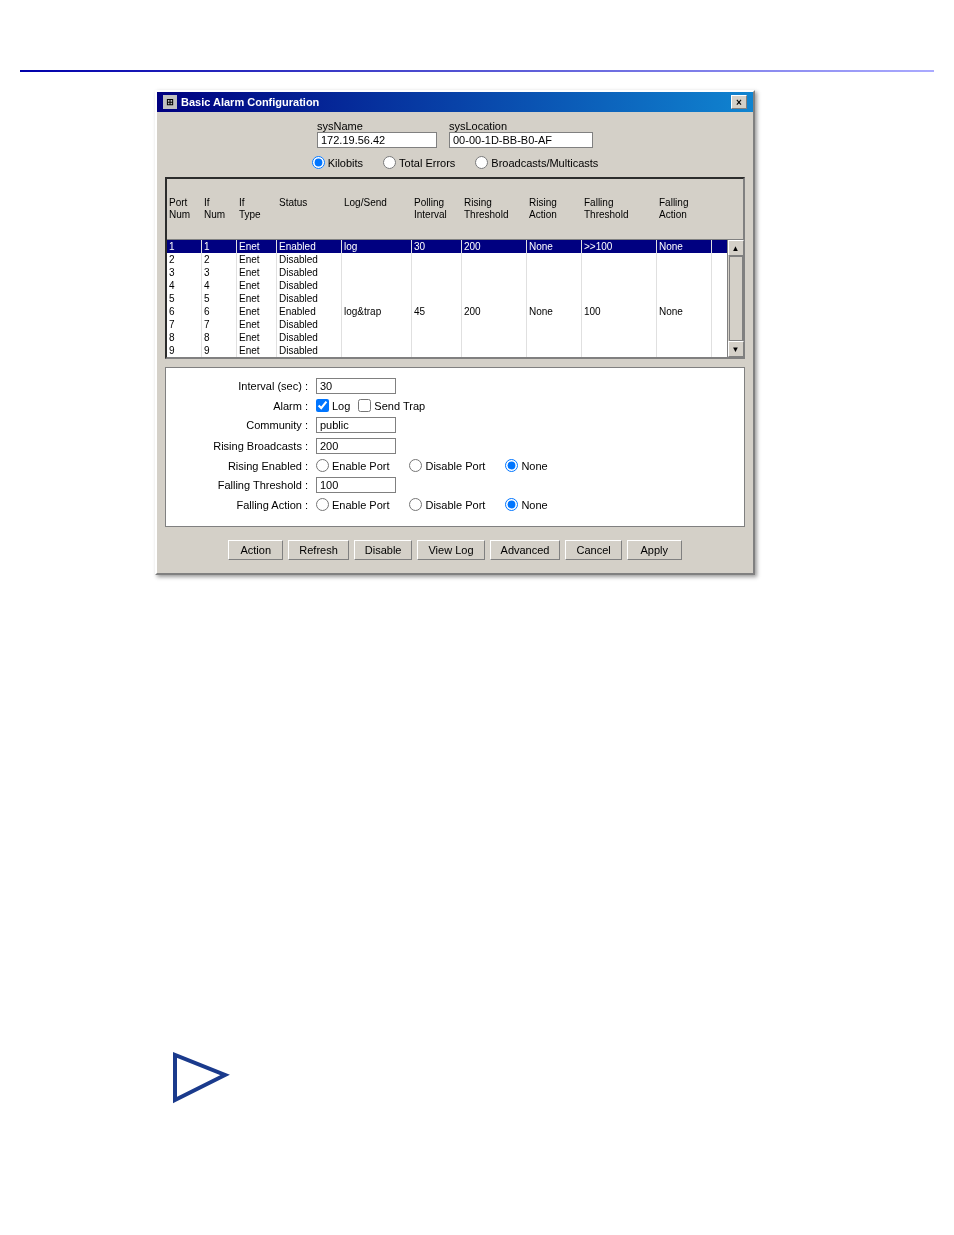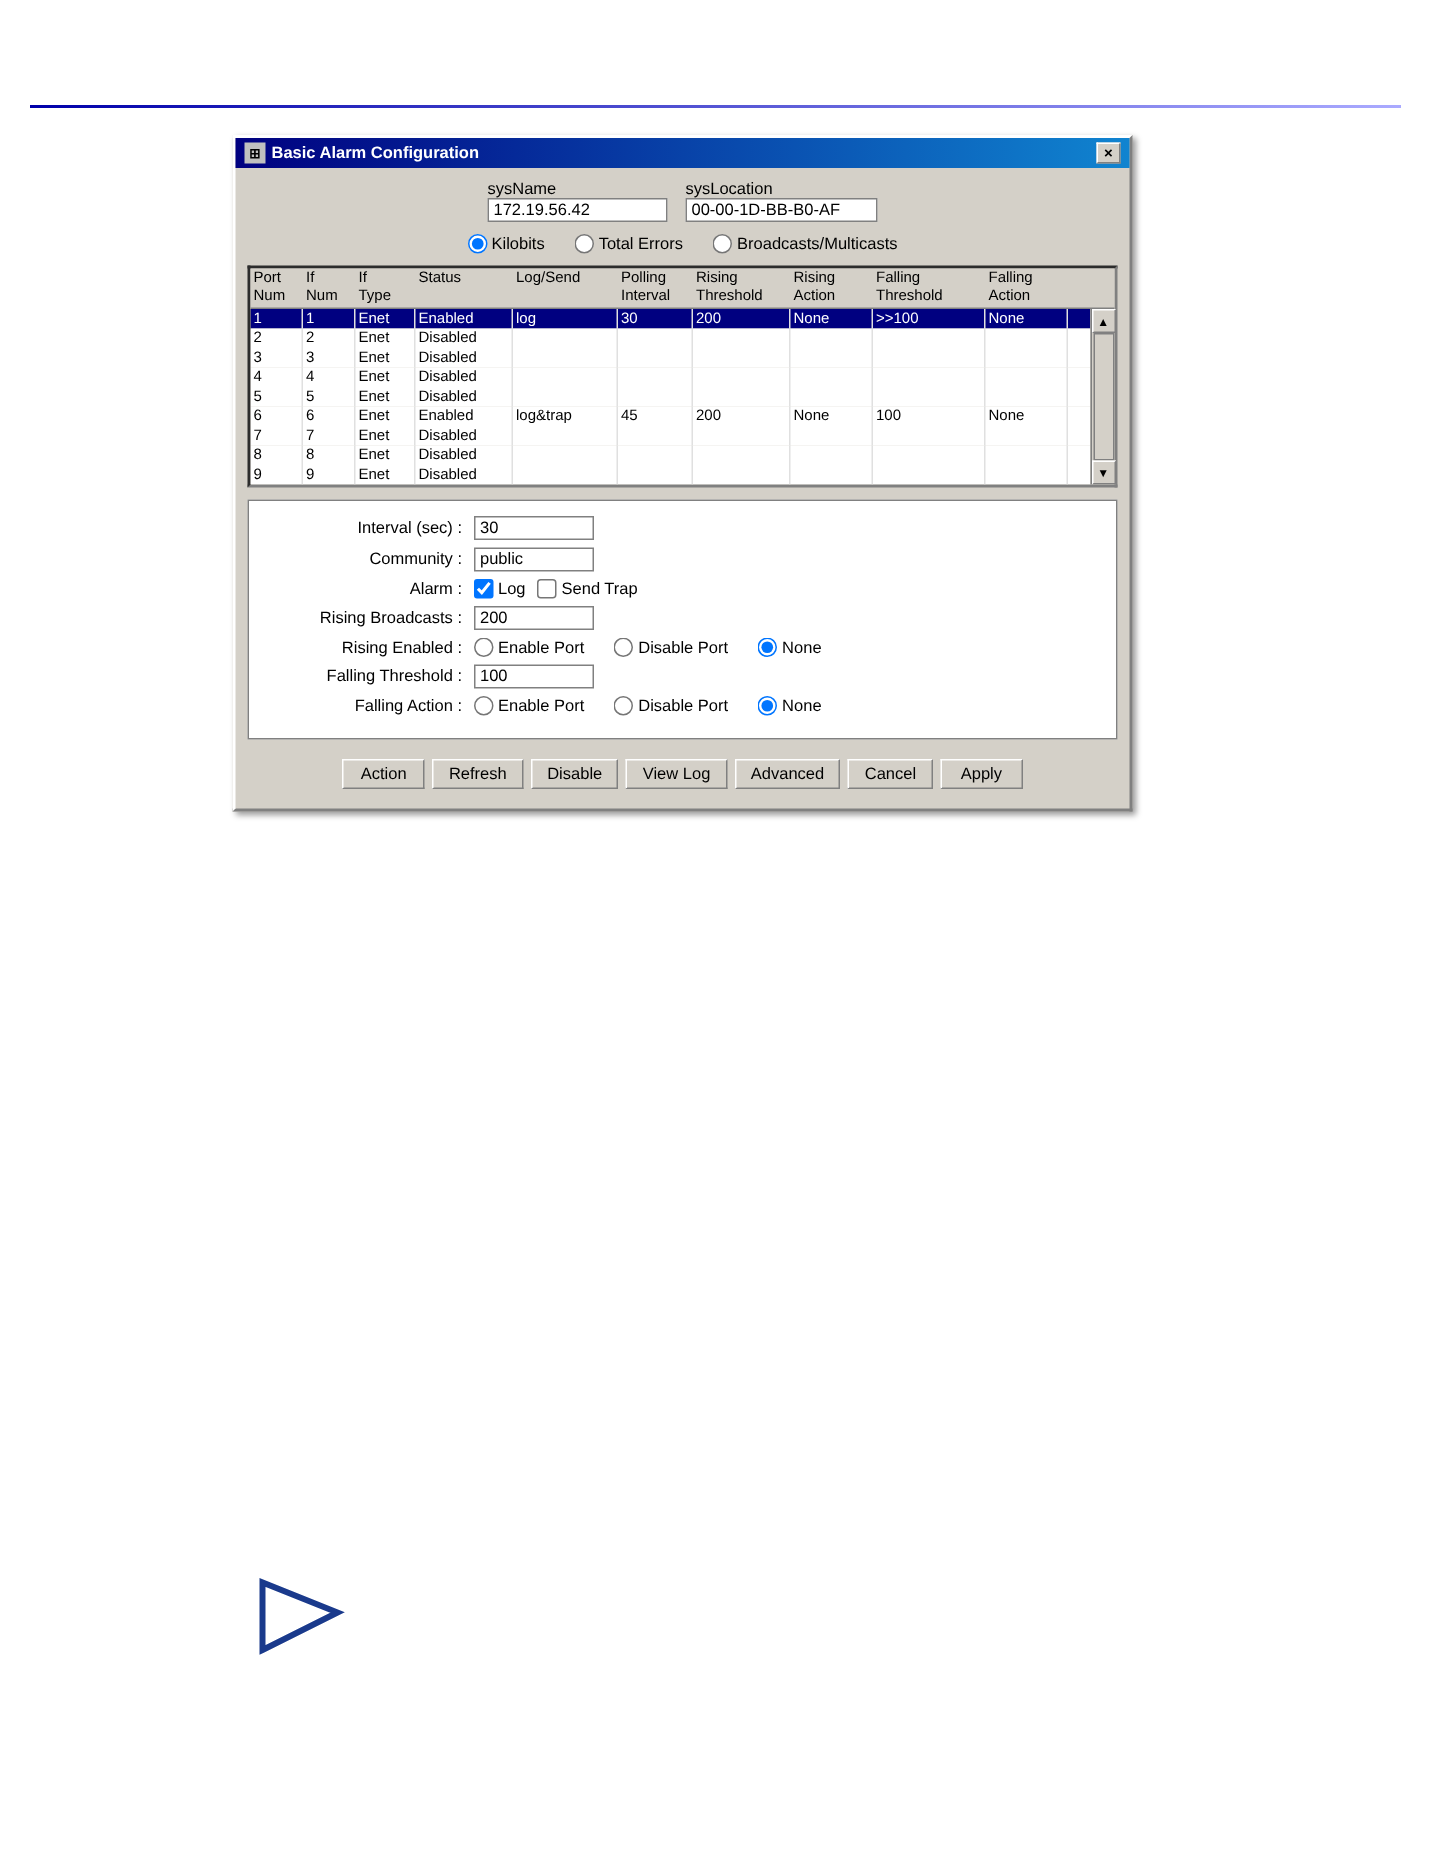--- a/index.html
+++ b/index.html
@@ -136,21 +136,21 @@
       display: grid;
       grid-template-columns: 35px 35px 40px 65px 70px 50px 65px 55px 75px 55px 16px;
       background: #d4d0c8;
       border-bottom: 1px solid #808080;
       padding: 1px 0;
     }
 
     .th-cell {
       font-size: 10px;
       color: #000;
-      padding: 0 2px;
+      padding: 17px 2px;
       font-weight: normal;
       line-height: 1.2;
     }
 
     .table-row {
       display: grid;
       grid-template-columns: 35px 35px 40px 65px 70px 50px 65px 55px 75px 55px;
       font-size: 10px;
     }
 
@@ -304,21 +304,21 @@
 
       <div class="dialog-body">
 
         <div class="sysname-row">
           <div class="sysname-group">
             <span class="sysname-label">sysName</span>
             <input class="sysname-input" type="text" value="172.19.56.42" style="">
           </div>
           <div class="sysname-group">
             <span class="sysname-label">sysLocation</span>
-            <input class="sysname-input" type="text" style="width: 128px;" value="00-00-1D-BB-B0-AF">
+            <input class="sysname-input" type="text" style="width: 144px;" value="00-00-1D-BB-B0-AF">
           </div>
         </div>
 
         <div class="radio-row">
           <label class="radio-label">
             <input type="radio" name="unit" checked="" style="">
             <span>Kilobits</span>
           </label>
           <label class="radio-label">
             <input type="radio" name="unit" style="">
@@ -469,36 +469,36 @@
         </div>
 
         <div class="form-section">
 
           <div class="form-row">
             <span class="form-label">Interval (sec) :</span>
             <input class="form-input" type="text" value="30" style="">
           </div>
 
           <div class="form-row">
-            <span class="form-label">Community :</span>
-            <input class="form-input" type="text" value="public" style="">
-          </div>
-
-          <div class="form-row">
             <span class="form-label">Alarm :</span>
             <div class="form-controls">
               <label class="checkbox-label">
                 <input type="checkbox" checked="" style="">
                 <span>Log</span>
               </label>
               <label class="checkbox-label">
                 <input type="checkbox" style="">
                 <span>Send Trap</span>
               </label>
             </div>
+          </div>
+
+          <div class="form-row">
+            <span class="form-label">Community :</span>
+            <input class="form-input" type="text" value="public" style="">
           </div>
 
           <div class="form-row">
             <span class="form-label">Rising Broadcasts :</span>
             <input class="form-input" type="text" value="200" style="">
           </div>
 
           <div class="form-row">
             <span class="form-label">Rising Enabled :</span>
             <div class="radio-group">

